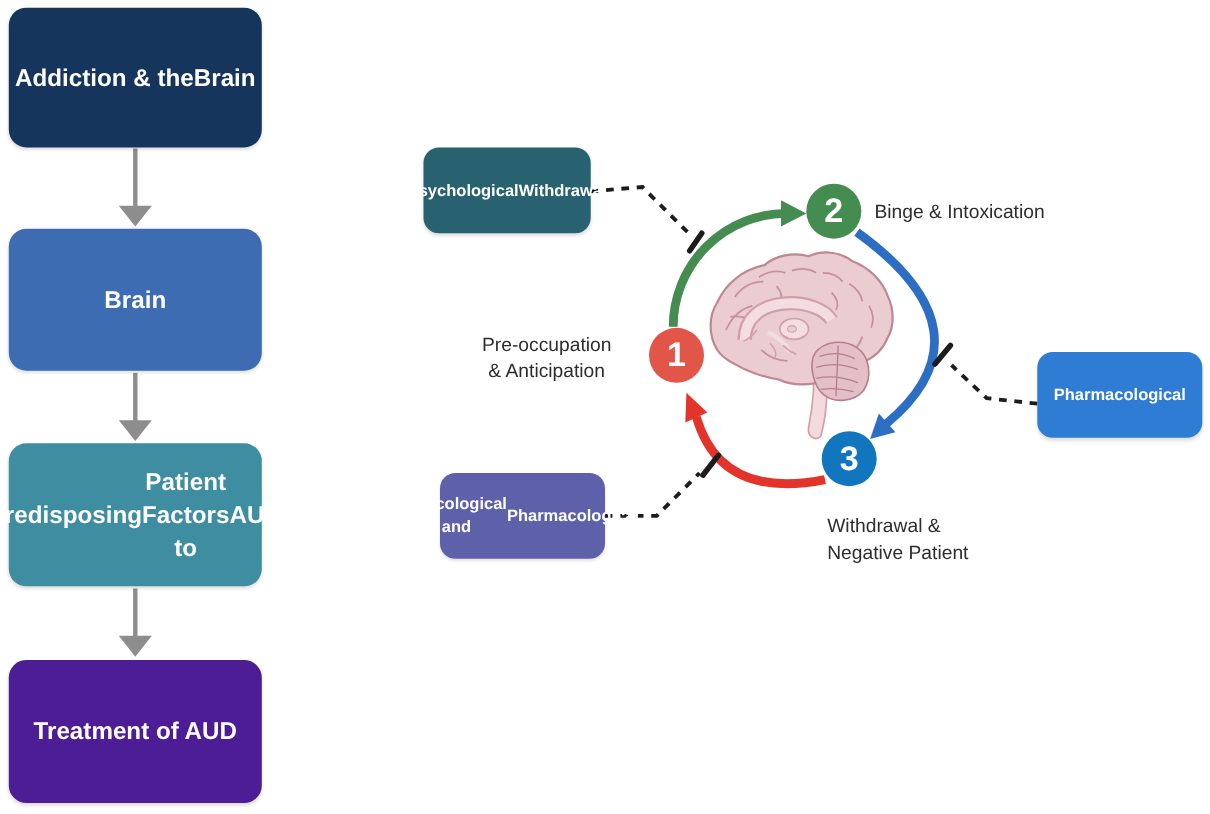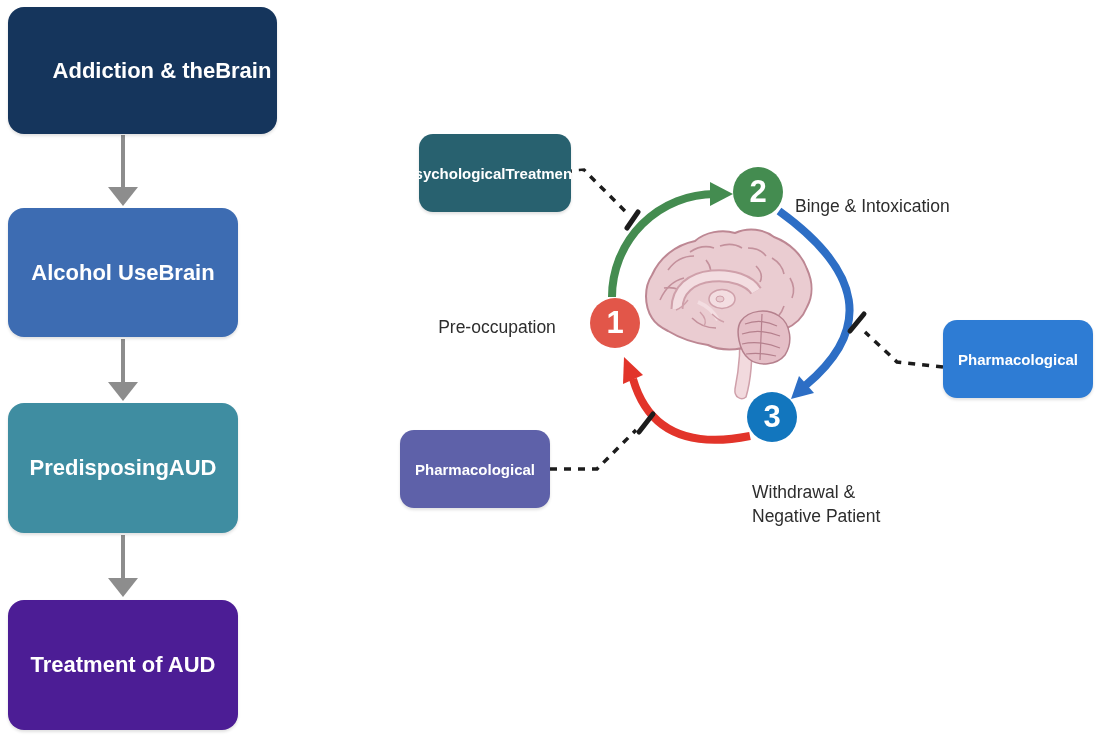--- a/index.html
+++ b/index.html
@@ -22,21 +22,21 @@
   }
   
   .treat-box{
     position:absolute;border-radius:14px;
     display:flex;align-items:center;justify-content:center;text-align:center;
     color:#ffffff;font-weight:bold;font-size:15px;line-height:21px;
     box-shadow:0 2px 3px rgba(0,0,0,0.12);
   }
   
   .stage-label{
-    position:absolute;color:#2d2d2d;font-size:17.5px;line-height:24px;margin-top:14px;
+    position:absolute;color:#2d2d2d;font-size:17.5px;line-height:24px;
   }
   #svg-layer{position:absolute;left:0;top:0;}
 </style>
 </head>
 <body>
 
 <div id="canvas">
 
   <svg id="svg-layer" width="1100" height="740" viewBox="0 0 1100 740">
 
@@ -127,62 +127,64 @@
       <path d="M 550,469 L 597,469 L 636,430" stroke="#1c1c1c"></path>
     </g>
     <g stroke-width="5" stroke-linecap="round">
       <line x1="627" y1="228" x2="638" y2="212" stroke="#1c1c1c"></line>
       <line x1="850" y1="331" x2="864" y2="314" stroke="#1c1c1c"></line>
       <line x1="639" y1="432" x2="653" y2="414" stroke="#1c1c1c"></line>
     </g>
   </svg>
 
   <div>
-    <div class="flow-box" style="top: 7px; height: 127px; background-color: rgb(21, 53, 92); padding-left: 39px;">
+    <div class="flow-box" style="top: 7px; height: 127px; background-color: rgb(21, 53, 92);">
         <div>Addiction &amp; the</div>
         <div>Brain</div>
       </div>
     <div class="flow-box" style="top: 208px; height: 129px; background-color: rgb(61, 108, 178);">
-        <div>Alcohol Use</div>
         <div>Brain</div>
       </div>
     <div class="flow-box" style="top: 403px; height: 130px; background-color: rgb(63, 141, 161);">
         <div>Predisposing</div>
+        <div>Patient Factors to</div>
         <div>AUD</div>
       </div>
     <div class="flow-box" style="top: 600px; height: 130px; background-color: #4c1d95;">
         <div>Treatment of AUD</div>
       </div>
   </div>
 
   <div>
 
-    <div class="treat-box" style="left: 385px; top: 134px; width: 152px; height: 78px; background-color: rgb(40, 97, 111); margin-left: 34px;">
+    <div class="treat-box" style="left: 385px; top: 134px; width: 152px; height: 78px; background-color: rgb(40, 97, 111);">
         <div>Psychological</div>
-        <div>Treatments</div>
+        <div>Withdrawal</div>
       </div>
     <div class="treat-box" style="left: 943px; top: 320px; width: 150px; height: 78px; background-color: rgb(46, 124, 212);">
         <div>Pharmacological</div>
       </div>
     <div class="treat-box" style="left: 400px; top: 430px; width: 150px; height: 78px; background-color: rgb(94, 97, 169);">
+        <div>Psycological and</div>
         <div>Pharmacological</div>
       </div>
 
     <div class="stage-circle" style="left: 590px; top: 298px; background-color: rgb(226, 86, 73);">
       <span>1</span>
     </div>
     <div class="stage-circle" style="left: 733px; top: 167px; background-color: rgb(68, 140, 80);">
       <span>2</span>
     </div>
     <div class="stage-circle" style="left: 747px; top: 392px; background-color: rgb(18, 118, 190);">
       <span>3</span>
     </div>
 
     <div class="stage-label" style="left:417px;top:301px;width:160px;text-align:center;">
         <div>Pre-occupation</div>
+        <div>&amp; Anticipation</div>
       </div>
     <div class="stage-label" style="left:795px;top:180px;">
         <div>Binge &amp; Intoxication</div>
       </div>
     <div class="stage-label" style="left:752px;top:466px;">
         <div>Withdrawal &amp;</div>
         <div>Negative Patient</div>
       </div>
   </div>
 

